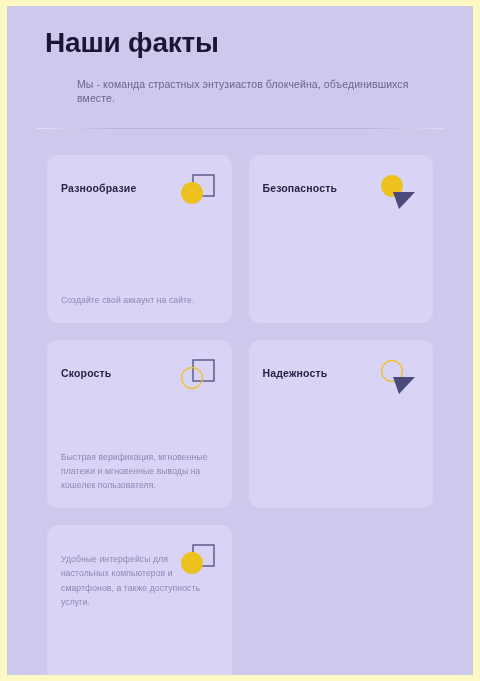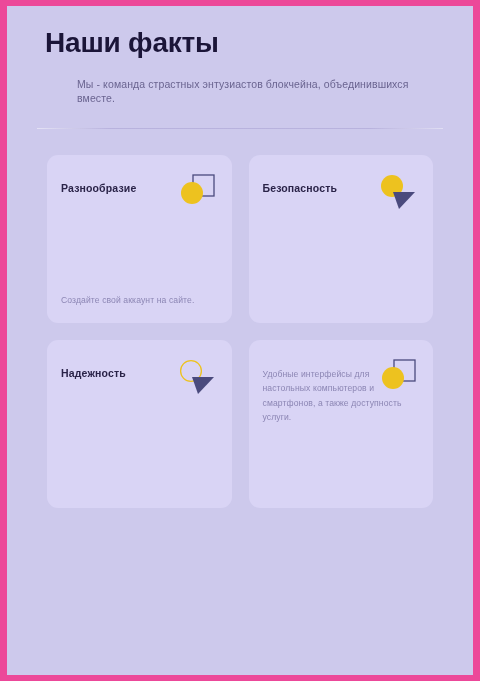--- a/index.html
+++ b/index.html
@@ -13,21 +13,21 @@
   body {
     font-family: "Liberation Sans", sans-serif;
     background: #a3d41c;
   }
 
   .page-frame {
     position: absolute;
     left: 0; top: 0;
     width: 480px;
     height: 681px;
-    background: #ec4899;
+    background: #fef9c3;
     padding: 6px 7px 6px 7px;
   }
 
   .page-inner {
     width: 100%;
     height: 100%;
     background: #cdc9ec;
     position: relative;
     overflow: hidden;
   }
@@ -157,20 +157,32 @@
           <div class="card-title">Безопасность</div>
         </div>
         <div class="card-icon">
           <svg viewBox="0 0 42 42" xmlns="http://www.w3.org/2000/svg">
             <circle cx="17" cy="13" r="11" fill="#edc21f"></circle>
             <polygon points="18,19 40,19 24,36" fill="#4a4a7d"></polygon>
           </svg>
         </div>
       </div>
 
+      <div class="card">
+        <div class="card-top">
+          <div class="card-title">Скорость</div>
+        </div>
+        <div class="card-icon">
+          <svg viewBox="0 0 42 42" xmlns="http://www.w3.org/2000/svg">
+            <rect x="19" y="2" width="21" height="21" fill="none" stroke="#4a4a7d" stroke-width="1.3"></rect>
+            <circle cx="18" cy="20" r="10.4" fill="none" stroke="#edc21f" stroke-width="1.3"></circle>
+          </svg>
+        </div>
+        <div class="card-desc">Быстрая верификация, мгновенные платежи и мгновенные выводы на кошелек пользователя.</div>
+      </div>
 
       <div class="card">
         <div class="card-top">
           <div class="card-title">Надежность</div>
         </div>
         <div class="card-icon">
           <svg viewBox="0 0 42 42" xmlns="http://www.w3.org/2000/svg">
             <circle cx="17" cy="13" r="10.4" fill="none" stroke="#edc21f" stroke-width="1.3"></circle>
             <polygon points="18,19 40,19 24,36" fill="#4a4a7d"></polygon>
           </svg>

